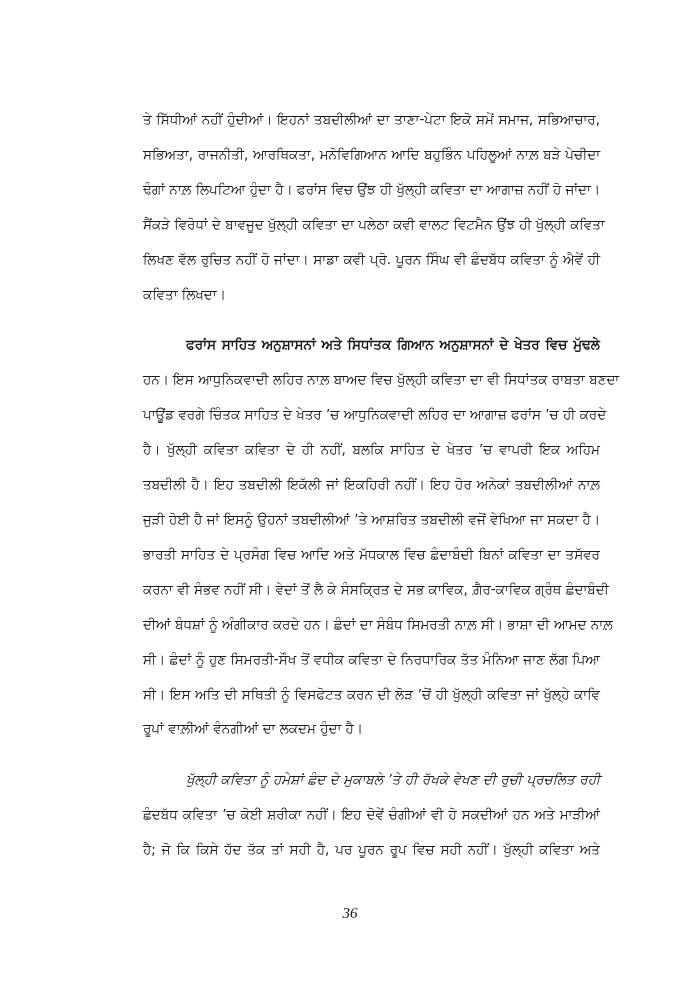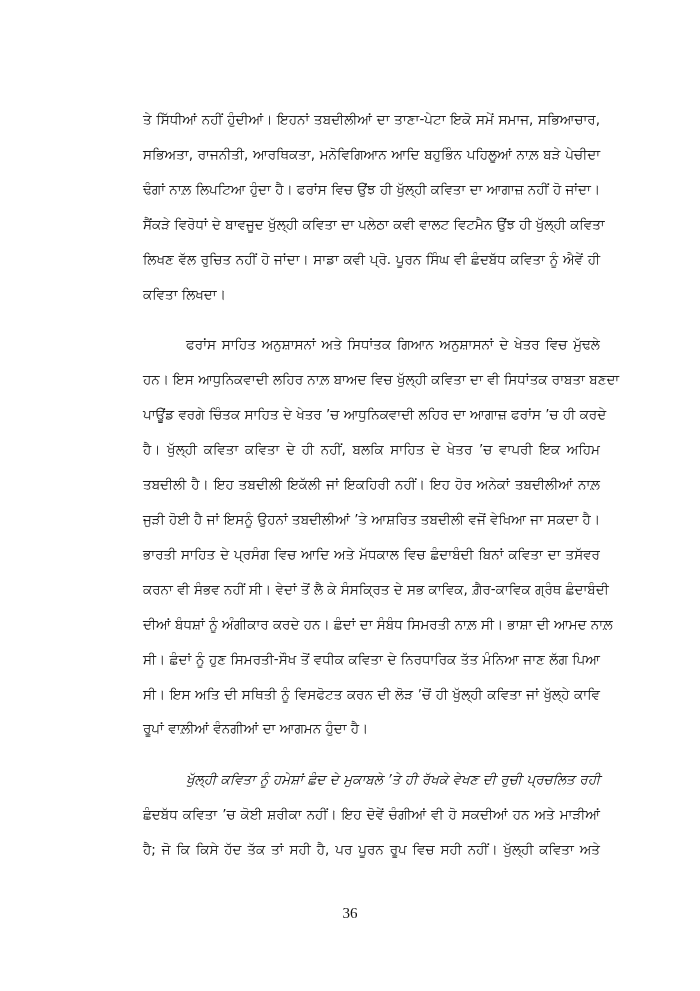--- a/index.html
+++ b/index.html
@@ -13,51 +13,51 @@
     font-size: 13.5px; color: #1a1a1a;
     line-height: 34.9px;
   }
   .para {
     margin: 16px; text-align: justify; text-align-last: left;
   }
   .line { display: block; white-space: nowrap; text-align: justify; text-align-last: justify; }
   .line.last { text-align-last: left; }
   .page-number {
     position: absolute; left: 330px; top: 905px; width: 40px; text-align: center;
-    font-family: "Liberation Serif", serif; font-size: 15px; color: #111;
+    font-family: "Liberation Serif", serif; font-size: 15px; color: #111; font-style: italic;
   }
 </style>
 </head>
 <body>
 
 <div class="page">
   <div class="text-block">
 
     <div class="para">
       <span class="line">ਤੇ ਸਿੱਧੀਆਂ ਨਹੀਂ ਹੁੰਦੀਆਂ। ਇਹਨਾਂ ਤਬਦੀਲੀਆਂ ਦਾ ਤਾਣਾ-ਪੇਟਾ ਇਕੋ ਸਮੇਂ ਸਮਾਜ, ਸਭਿਆਚਾਰ,</span>
       <span class="line">ਸਭਿਅਤਾ, ਰਾਜਨੀਤੀ, ਆਰਥਿਕਤਾ, ਮਨੋਵਿਗਿਆਨ ਆਦਿ ਬਹੁਭਿੰਨ ਪਹਿਲੂਆਂ ਨਾਲ਼ ਬੜੇ ਪੇਚੀਦਾ</span>
       <span class="line">ਢੰਗਾਂ ਨਾਲ਼ ਲਿਪਟਿਆ ਹੁੰਦਾ ਹੈ। ਫਰਾਂਸ ਵਿਚ ਉਂਝ ਹੀ ਖੁੱਲ੍ਹੀ ਕਵਿਤਾ ਦਾ ਆਗਾਜ਼ ਨਹੀਂ ਹੋ ਜਾਂਦਾ।</span>
       <span class="line">ਸੈਂਕੜੇ ਵਿਰੋਧਾਂ ਦੇ ਬਾਵਜੂਦ ਖੁੱਲ੍ਹੀ ਕਵਿਤਾ ਦਾ ਪਲੇਠਾ ਕਵੀ ਵਾਲਟ ਵਿਟਮੈਨ ਉਂਝ ਹੀ ਖੁੱਲ੍ਹੀ ਕਵਿਤਾ</span>
       <span class="line">ਲਿਖਣ ਵੱਲ ਰੁਚਿਤ ਨਹੀਂ ਹੋ ਜਾਂਦਾ। ਸਾਡਾ ਕਵੀ ਪ੍ਰੋ. ਪੂਰਨ ਸਿੰਘ ਵੀ ਛੰਦਬੱਧ ਕਵਿਤਾ ਨੂੰ ਐਵੇਂ ਹੀ</span>
       <span class="line last">ਕਵਿਤਾ ਲਿਖਦਾ।</span>
     </div>
 
     <div class="para">
-      <span class="line" style="padding-left:43px;">ਫਰਾਂਸ ਸਾਹਿਤ ਅਨੁਸ਼ਾਸਨਾਂ ਅਤੇ ਸਿਧਾਂਤਕ ਗਿਆਨ ਅਨੁਸ਼ਾਸਨਾਂ ਦੇ ਖੇਤਰ ਵਿਚ ਮੁੱਢਲੇ</span>
+      <span class="line" style="padding-left:43px;font-weight:bold;">ਫਰਾਂਸ ਸਾਹਿਤ ਅਨੁਸ਼ਾਸਨਾਂ ਅਤੇ ਸਿਧਾਂਤਕ ਗਿਆਨ ਅਨੁਸ਼ਾਸਨਾਂ ਦੇ ਖੇਤਰ ਵਿਚ ਮੁੱਢਲੇ</span>
       <span class="line">ਹਨ। ਇਸ ਆਧੁਨਿਕਵਾਦੀ ਲਹਿਰ ਨਾਲ਼ ਬਾਅਦ ਵਿਚ ਖੁੱਲ੍ਹੀ ਕਵਿਤਾ ਦਾ ਵੀ ਸਿਧਾਂਤਕ ਰਾਬਤਾ ਬਣਦਾ</span>
       <span class="line">ਪਾਊਂਡ ਵਰਗੇ ਚਿੰਤਕ ਸਾਹਿਤ ਦੇ ਖੇਤਰ ’ਚ ਆਧੁਨਿਕਵਾਦੀ ਲਹਿਰ ਦਾ ਆਗਾਜ਼ ਫਰਾਂਸ ’ਚ ਹੀ ਕਰਦੇ</span>
       <span class="line">ਹੈ। ਖੁੱਲ੍ਹੀ ਕਵਿਤਾ ਕਵਿਤਾ ਦੇ ਹੀ ਨਹੀਂ, ਬਲਕਿ ਸਾਹਿਤ ਦੇ ਖੇਤਰ ’ਚ ਵਾਪਰੀ ਇਕ ਅਹਿਮ</span>
       <span class="line">ਤਬਦੀਲੀ ਹੈ। ਇਹ ਤਬਦੀਲੀ ਇਕੱਲੀ ਜਾਂ ਇਕਹਿਰੀ ਨਹੀਂ। ਇਹ ਹੋਰ ਅਨੇਕਾਂ ਤਬਦੀਲੀਆਂ ਨਾਲ਼</span>
       <span class="line">ਜੁੜੀ ਹੋਈ ਹੈ ਜਾਂ ਇਸਨੂੰ ਉਹਨਾਂ ਤਬਦੀਲੀਆਂ ’ਤੇ ਆਸ਼ਰਿਤ ਤਬਦੀਲੀ ਵਜੋਂ ਵੇਖਿਆ ਜਾ ਸਕਦਾ ਹੈ।</span>
       <span class="line">ਭਾਰਤੀ ਸਾਹਿਤ ਦੇ ਪ੍ਰਸੰਗ ਵਿਚ ਆਦਿ ਅਤੇ ਮੱਧਕਾਲ ਵਿਚ ਛੰਦਾਬੰਦੀ ਬਿਨਾਂ ਕਵਿਤਾ ਦਾ ਤਸੱਵਰ</span>
       <span class="line">ਕਰਨਾ ਵੀ ਸੰਭਵ ਨਹੀਂ ਸੀ। ਵੇਦਾਂ ਤੋਂ ਲੈ ਕੇ ਸੰਸਕ੍ਰਿਤ ਦੇ ਸਭ ਕਾਵਿਕ, ਗ਼ੈਰ-ਕਾਵਿਕ ਗ੍ਰੰਥ ਛੰਦਾਬੰਦੀ</span>
       <span class="line">ਦੀਆਂ ਬੰਧਸ਼ਾਂ ਨੂੰ ਅੰਗੀਕਾਰ ਕਰਦੇ ਹਨ। ਛੰਦਾਂ ਦਾ ਸੰਬੰਧ ਸਿਮਰਤੀ ਨਾਲ਼ ਸੀ। ਭਾਸ਼ਾ ਦੀ ਆਮਦ ਨਾਲ਼</span>
       <span class="line">ਸੀ। ਛੰਦਾਂ ਨੂੰ ਹੁਣ ਸਿਮਰਤੀ-ਸੌਖ ਤੋਂ ਵਧੀਕ ਕਵਿਤਾ ਦੇ ਨਿਰਧਾਰਿਕ ਤੱਤ ਮੰਨਿਆ ਜਾਣ ਲੱਗ ਪਿਆ</span>
       <span class="line">ਸੀ। ਇਸ ਅਤਿ ਦੀ ਸਥਿਤੀ ਨੂੰ ਵਿਸਫੋਟਤ ਕਰਨ ਦੀ ਲੋੜ ’ਚੋਂ ਹੀ ਖੁੱਲ੍ਹੀ ਕਵਿਤਾ ਜਾਂ ਖੁੱਲ੍ਹੇ ਕਾਵਿ</span>
-      <span class="line last">ਰੂਪਾਂ ਵਾਲ਼ੀਆਂ ਵੰਨਗੀਆਂ ਦਾ ਆਗਮਨ ਹੁੰਦਾ ਹੈ।</span>
+      <span class="line last">ਰੂਪਾਂ ਵਾਲ਼ੀਆਂ ਵੰਨਗੀਆਂ ਦਾ ਲਕਦਮ ਹੁੰਦਾ ਹੈ।</span>
     </div>
 
     <div class="para">
       <span class="line" style="padding-left:43px;font-style:italic;">ਖੁੱਲ੍ਹੀ ਕਵਿਤਾ ਨੂੰ ਹਮੇਸ਼ਾਂ ਛੰਦ ਦੇ ਮੁਕਾਬਲੇ ’ਤੇ ਹੀ ਰੱਖਕੇ ਵੇਖਣ ਦੀ ਰੁਚੀ ਪ੍ਰਚਲਿਤ ਰਹੀ</span>
       <span class="line">ਛੰਦਬੱਧ ਕਵਿਤਾ ’ਚ ਕੋਈ ਸ਼ਰੀਕਾ ਨਹੀਂ। ਇਹ ਦੋਵੇਂ ਚੰਗੀਆਂ ਵੀ ਹੋ ਸਕਦੀਆਂ ਹਨ ਅਤੇ ਮਾੜੀਆਂ</span>
       <span class="line">ਹੈ; ਜੋ ਕਿ ਕਿਸੇ ਹੱਦ ਤੱਕ ਤਾਂ ਸਹੀ ਹੈ, ਪਰ ਪੂਰਨ ਰੂਪ ਵਿਚ ਸਹੀ ਨਹੀਂ। ਖੁੱਲ੍ਹੀ ਕਵਿਤਾ ਅਤੇ</span>
     </div>
 
   </div>
 

